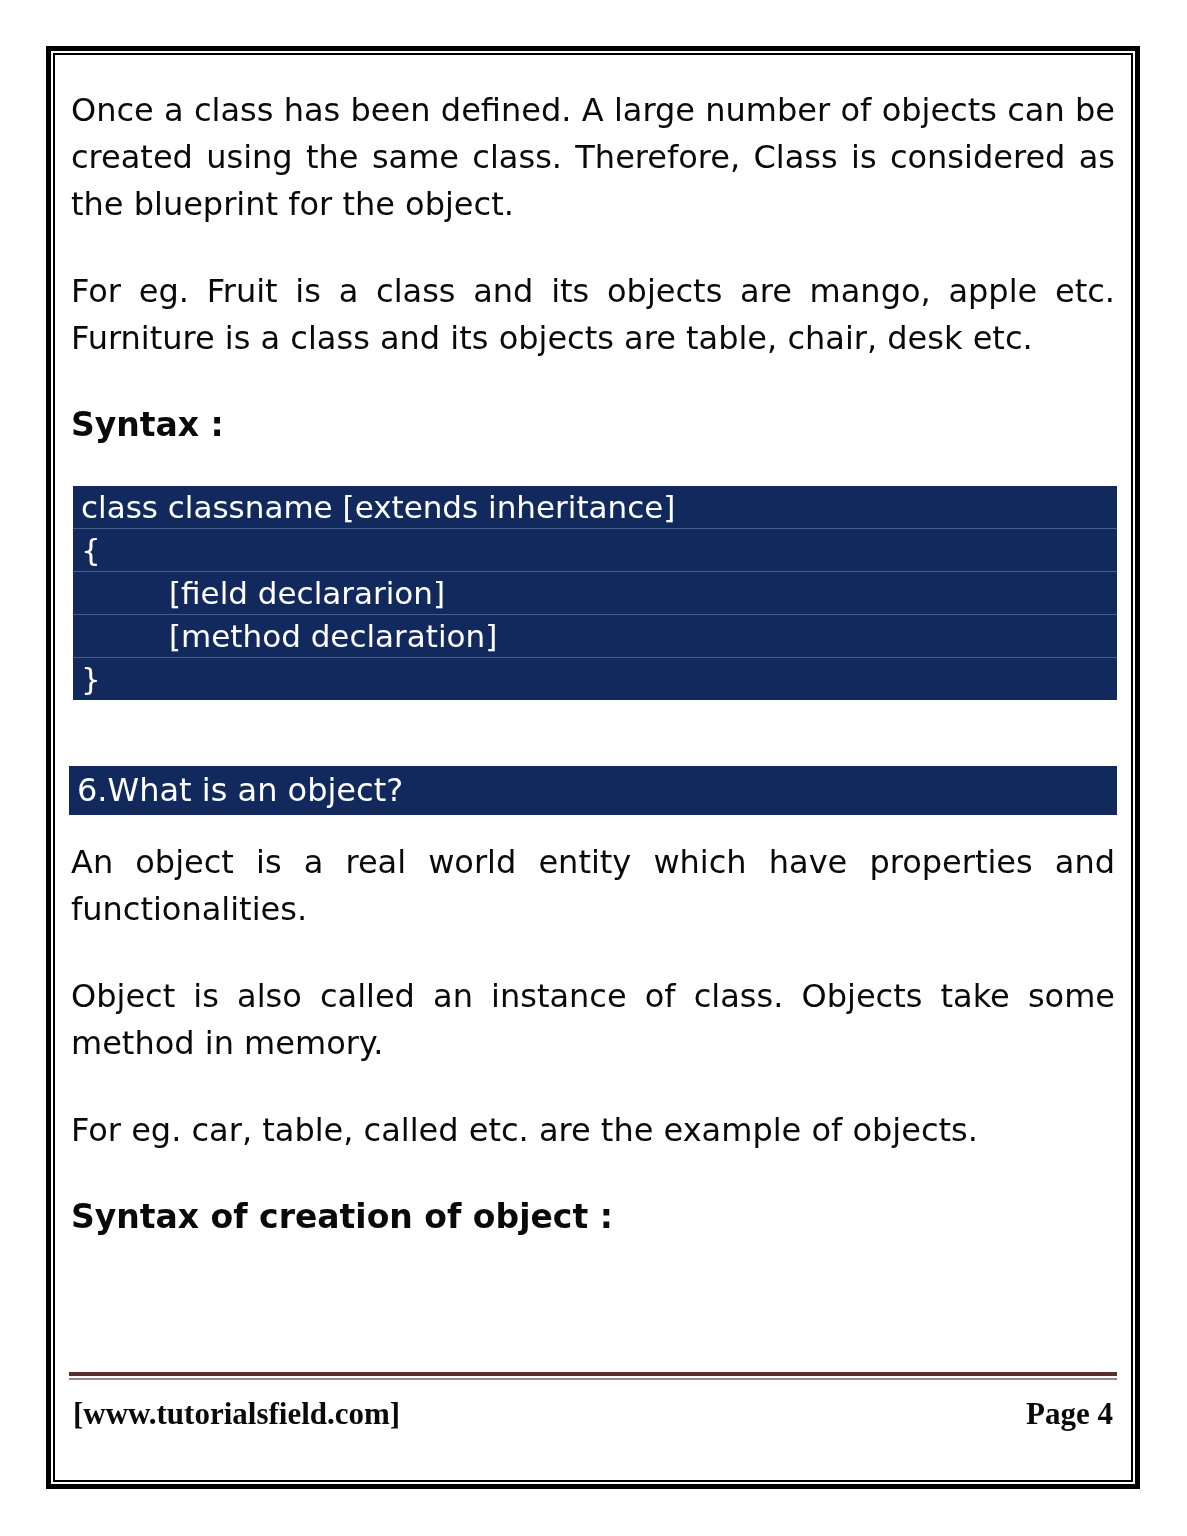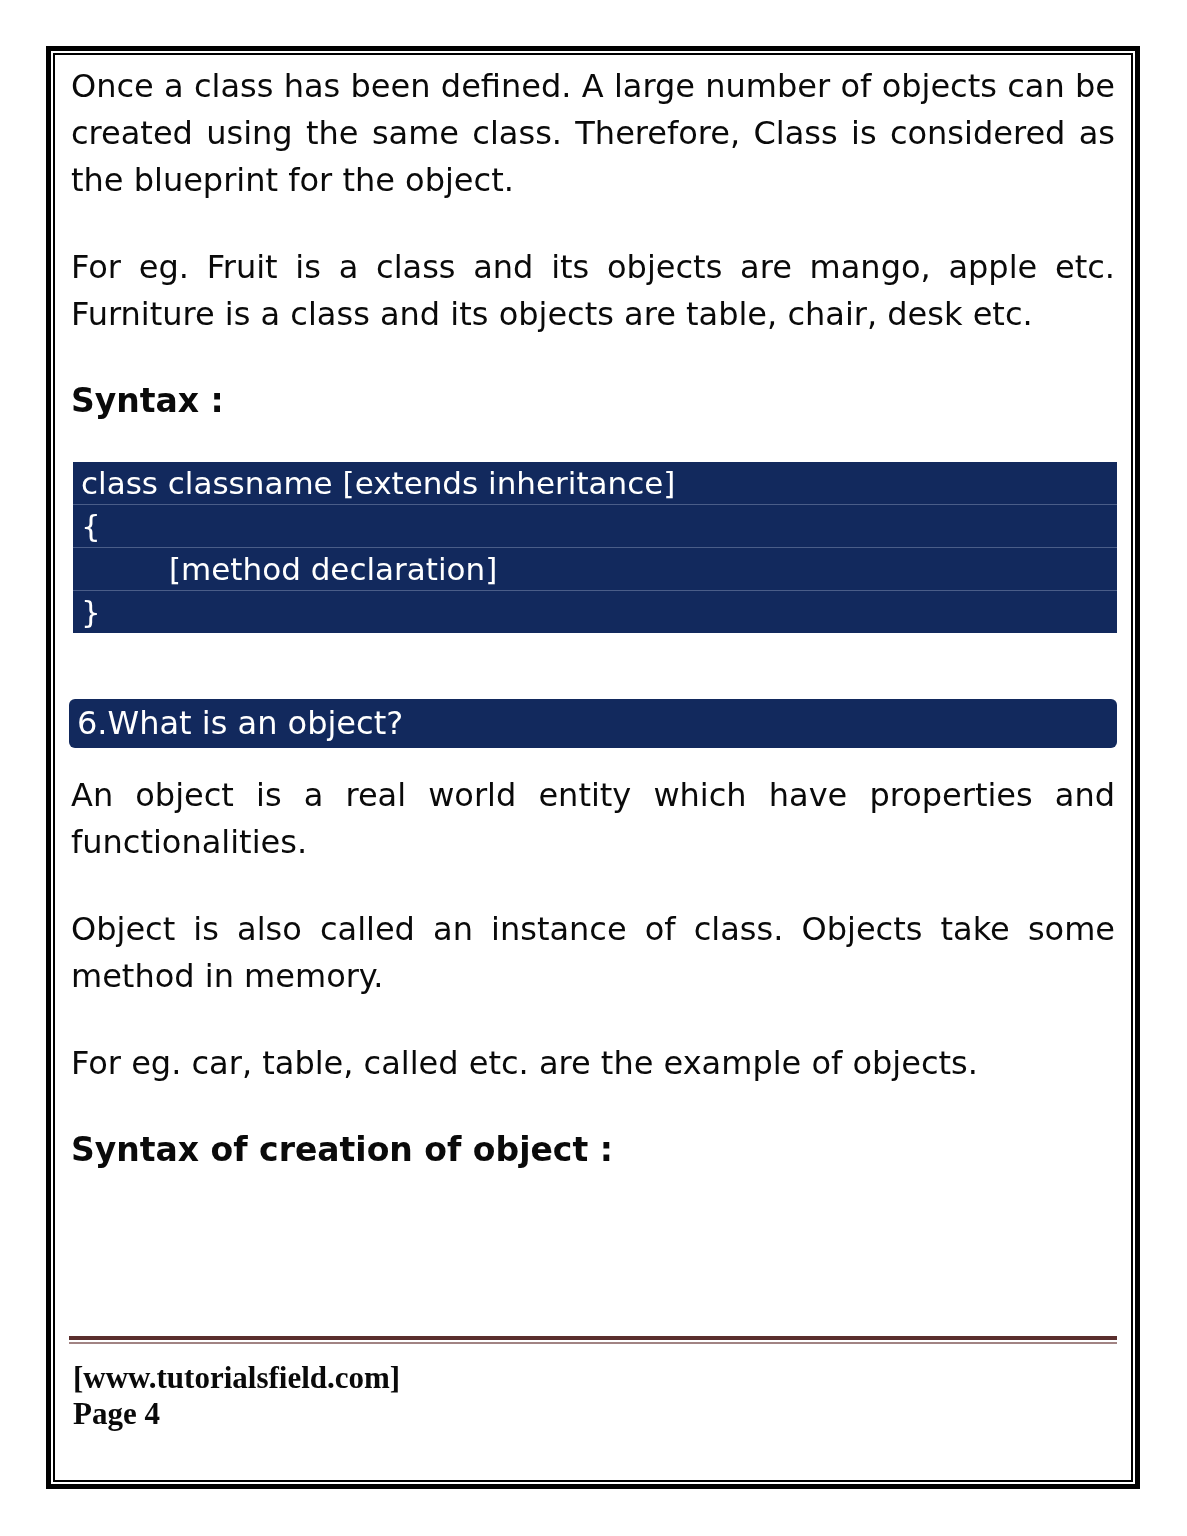--- a/index.html
+++ b/index.html
@@ -25,21 +25,21 @@
     box-sizing: border-box;
     background: #ffffff;
   }
   .page-inner {
     box-sizing: border-box;
     margin: 2px;
     height: calc(100% - 4px);
     border: 2px solid #000000;
     display: flex;
     flex-direction: column;
-    padding: 8px 14px 48px 14px;
+    padding: 32px 14px 48px 14px;
   }
   .body-para {
     margin: 0 0 40px 0;
     padding: 0 2px;
     font-size: 32px;
     line-height: 47px;
     text-align: justify;
     text-justify: inter-word;
   }
   .bold-heading {
@@ -67,58 +67,57 @@
   .code-line.indent {
     padding-left: 96px;
   }
   .section-bar {
     background: #12295d;
     color: #ffffff;
     font-size: 32px;
     line-height: 49px;
     padding: 0 8px;
     margin: 0 0 24px 0;
-    border-radius: 6px;
   }
   .footer {
     margin-top: auto;
   }
   .footer-rule {
     height: 2px;
     border-top: 4px solid #5a2e2d;
     border-bottom: 2px solid #a18383;
     background: #ffffff;
   }
   .footer-row {
     display: flex;
     justify-content: space-between;
     align-items: baseline;
     font-family: "Liberation Serif", serif;
     font-weight: bold;
     font-size: 31px;
     margin-top: 16px;
     padding: 0 4px;
-    flex-direction: column;
   }
 </style>
 </head>
 <body>
 
 <div class="page">
   <div class="page-inner">
 
     <p class="body-para">Once a class has been defined. A large number of objects can be created using the same class. Therefore, Class is considered as the blueprint for the object.</p>
 
     <p class="body-para">For eg. Fruit is a class and its objects are mango, apple etc. Furniture is a class and its objects are table, chair, desk etc.</p>
 
     <h2 class="bold-heading">Syntax :</h2>
 
     <div class="code-block">
       <div class="code-line">class classname [extends inheritance]</div>
       <div class="code-line">{</div>
+      <div class="code-line indent">[field declararion]</div>
       <div class="code-line indent">[method declaration]</div>
       <div class="code-line">}</div>
     </div>
 
     <div class="section-bar">6.What is an object?</div>
 
     <p class="body-para">An object is a real world entity which have properties and functionalities.</p>
 
     <p class="body-para">Object is also called an instance of class. Objects take some method in memory.</p>
 

